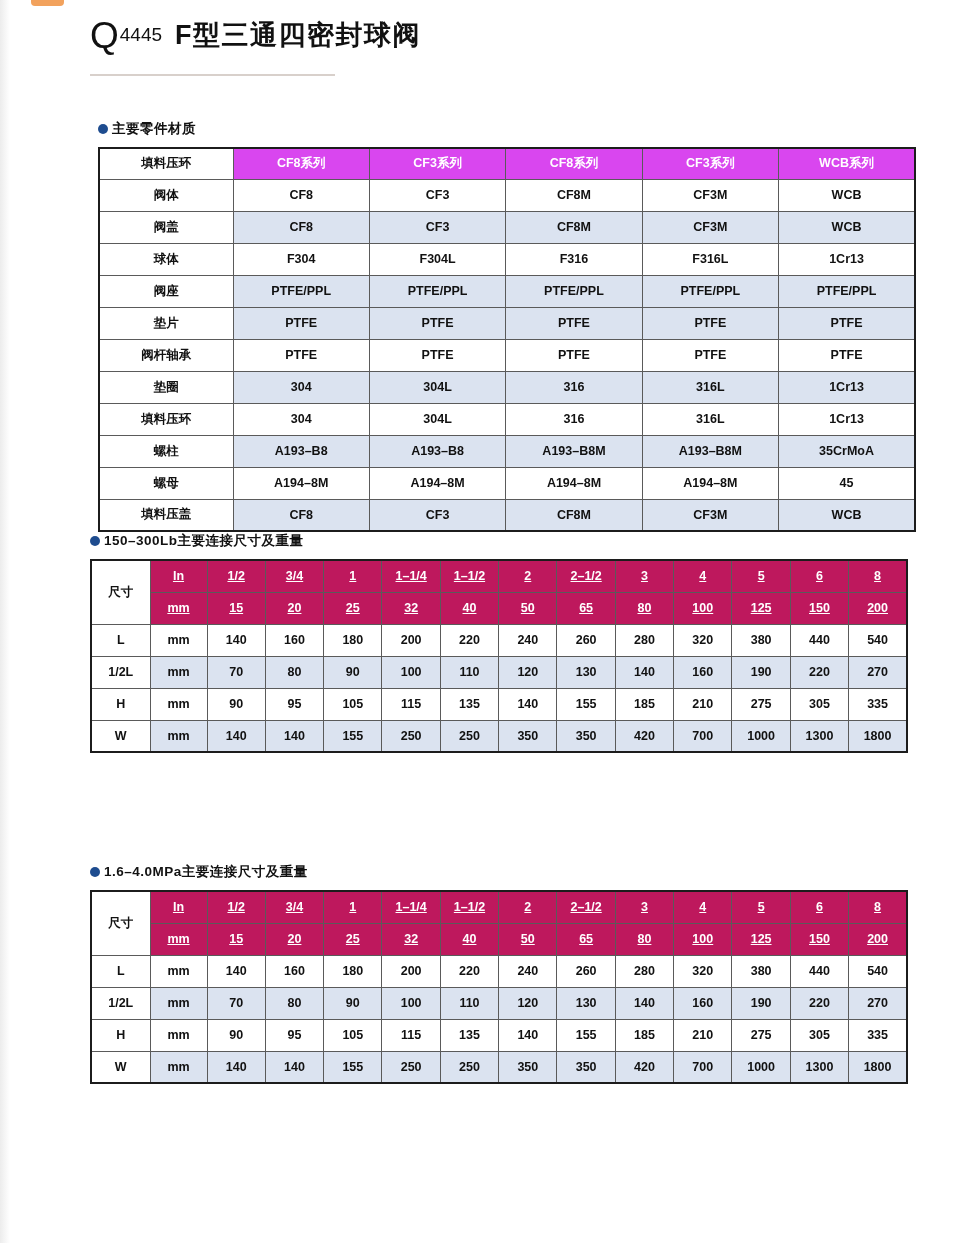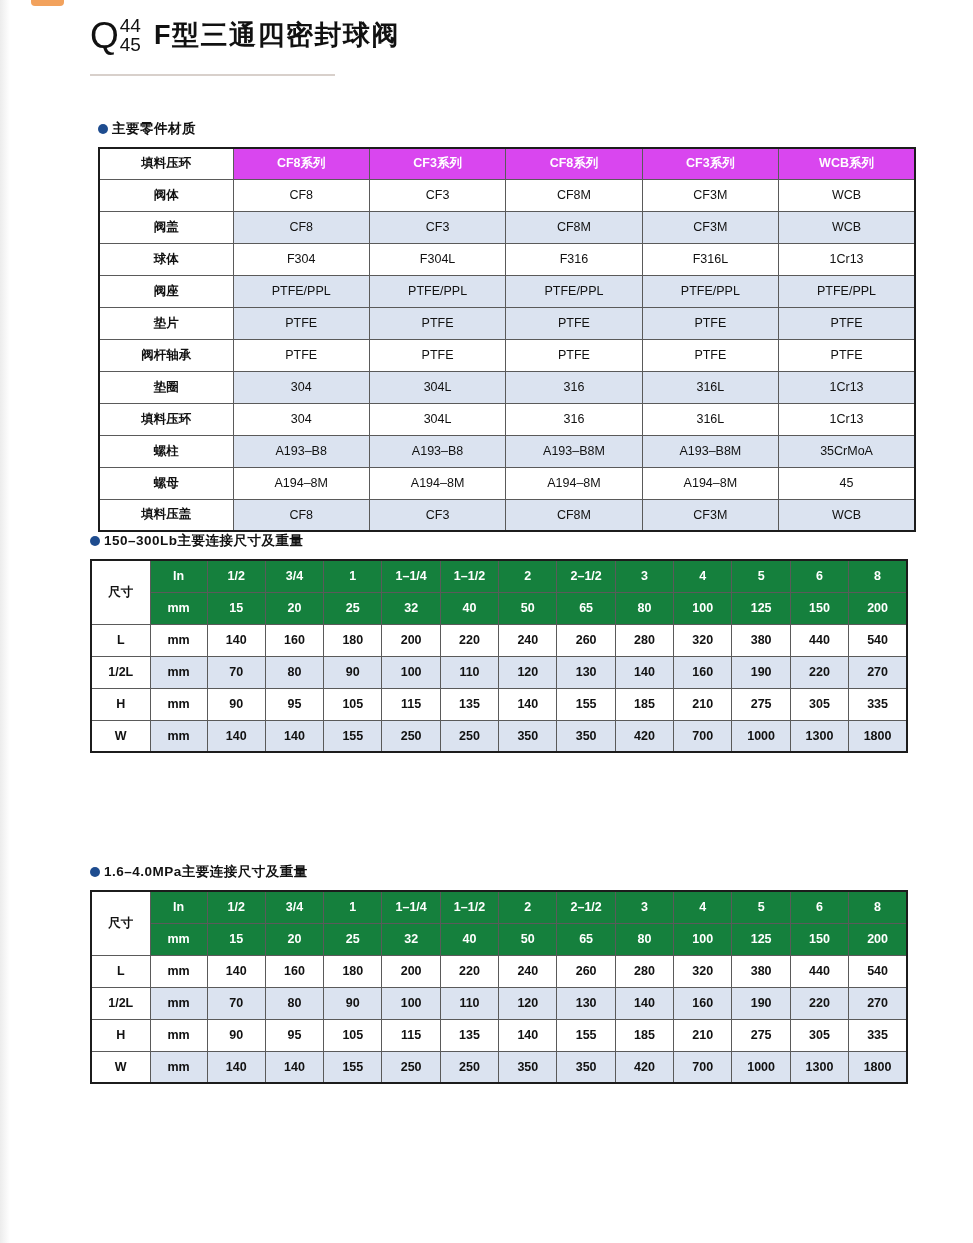--- a/index.html
+++ b/index.html
@@ -10,44 +10,44 @@
   }
   .edge-shadow { position:absolute; left:0; top:0; width:10px; height:100%;
     background:linear-gradient(to right,#ececec,#ffffff); }
   .corner-graphic { position:absolute; top:0; left:31px; width:33px; height:6px;
     background:#f2a25d; border-radius:0 0 4px 4px; }
   .content { position:relative; margin-left:90px; width:818px; padding-top:9px; }
 
   
   .title-row { display:flex; align-items:center; height:52px; }
   .model-q { font-size:37px; line-height:1; }
-  .model-frac { display:flex; flex-direction:column; font-size:19px; line-height:1.02;
+  .model-frac { display:flex; flex-direction:row; font-size:19px; line-height:1.02;
     margin:0 2px 0 1px; text-align:left; }
   .title-text { font-size:27px; font-weight:700; margin-left:11px; letter-spacing:1.5px; }
   .title-rule { width:245px; height:2px; background:#d8d0cb; margin-top:13px; }
 
   
   .sec-head { display:flex; align-items:center; font-weight:700; font-size:13.5px; letter-spacing:.5px; }
   .bullet { width:10px; height:10px; border-radius:50%; background:#1e4c8f; margin-right:4px; flex:0 0 auto; }
   .sec-1 { margin-top:44px;padding-left:8px; }
   .sec-2 { }
   .sec-3 { margin-top:110px; }
 
   
   table.tbl { border-collapse:collapse; table-layout:fixed; width:818px; margin-top:9px;
     border:2px solid #1c1c1c; }
   table.tbl td { border:1px solid #5a5a5a; text-align:center; vertical-align:middle;
     height:32px; font-size:12.5px; background:#fff; overflow:hidden; white-space:nowrap; }
   .materials td.hdr { background:#d946ef; color:#fff; font-weight:700; }
-  .dims td.hdr { background:#15803d; color:#fff; font-weight:700; }
+  .dims td.hdr { background:#be185d; color:#fff; font-weight:700;text-decoration:underline; }
   td.lbl { background:#fff; font-weight:700; }
   .materials tr.alt td:not(.lbl) { background:#dbe3f0; }
   .dims tr.alt td:not(.lbl) { background:#dbe3f0; }
   .dims td { font-weight:700; }
-  .materials td.val { font-weight:400;text-align:center; }
+  .materials td.val { font-weight:700;text-align:center; }
   .materials col.c-lbl { width:134px; }
   .dims col.c-dim-lbl { width:59px; }
   .dims col.c-dim-unit { width:57px; }
   .materials tr.head td { height:31px; }
 </style>
 </head>
 <body>
 
 <div class="edge-shadow"></div>
 <div class="corner-graphic"></div>

